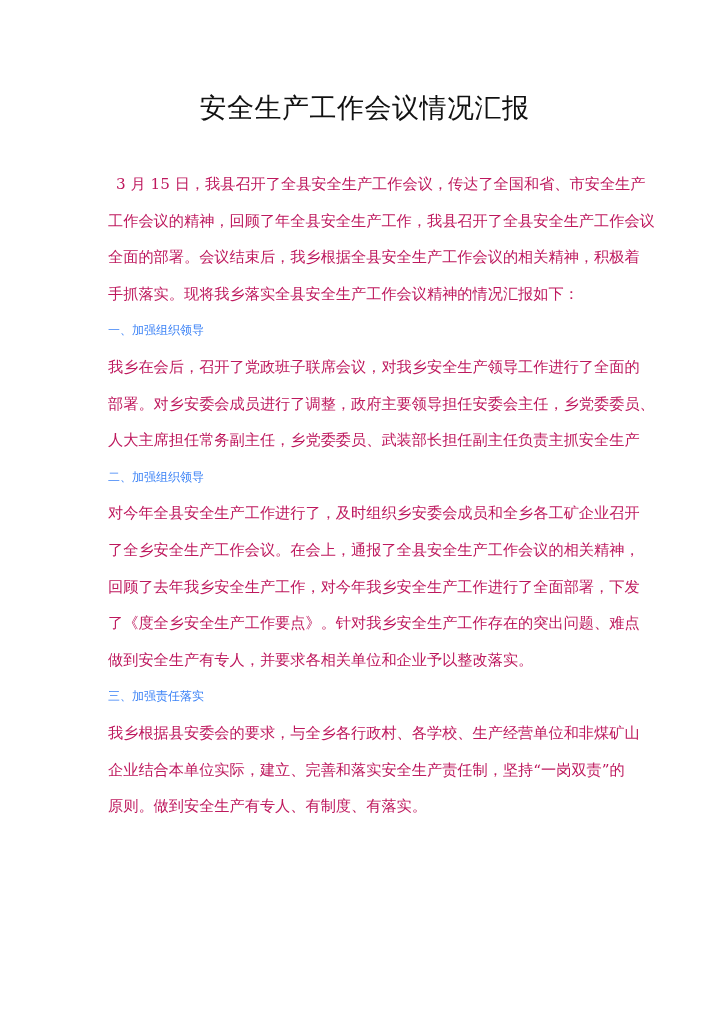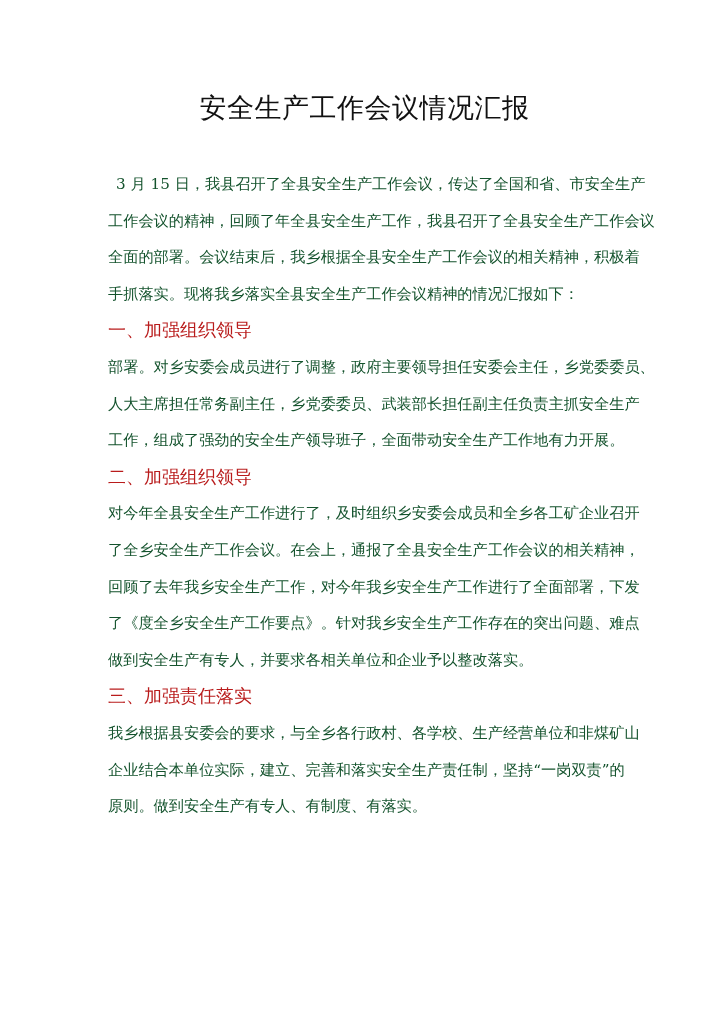--- a/index.html
+++ b/index.html
@@ -41,57 +41,57 @@
       top: 170px;
       width: 506px;
     }
     .line {
       height: 36.6px;
       line-height: 28px;
       font-size: 15.2px;
       white-space: nowrap;
       text-align: justify;
       text-align-last: justify;
-      color: #14532d;
+      color: #be185d;
     }
     .line.last {
       text-align-last: left;
     }
     .line.indent {
       padding-left: 8px;
     }
     .heading {
       height: 36.6px;
       line-height: 28px;
-      font-size: 18px;
+      font-size: 12px;
       white-space: nowrap;
-      color: #b91c1c;
+      color: #3b82f6;
     }
   </style>
 </head>
 <body>
 
 <div class="page">
   <h1 class="title">安全生产工作会议情况汇报</h1>
 
   <div class="body">
 
     <div>
       <div class="line indent">3 月 15 日，我县召开了全县安全生产工作会议，传达了全国和省、市安全生产</div>
       <div class="line">工作会议的精神，回顾了年全县安全生产工作，我县召开了全县安全生产工作会议</div>
       <div class="line">全面的部署。会议结束后，我乡根据全县安全生产工作会议的相关精神，积极着</div>
       <div class="line last">手抓落实。现将我乡落实全县安全生产工作会议精神的情况汇报如下：</div>
     </div>
 
     <div class="heading">一、加强组织领导</div>
 
     <div>
+      <div class="line">我乡在会后，召开了党政班子联席会议，对我乡安全生产领导工作进行了全面的</div>
       <div class="line">部署。对乡安委会成员进行了调整，政府主要领导担任安委会主任，乡党委委员、</div>
       <div class="line">人大主席担任常务副主任，乡党委委员、武装部长担任副主任负责主抓安全生产</div>
-      <div class="line last">工作，组成了强劲的安全生产领导班子，全面带动安全生产工作地有力开展。</div>
     </div>
 
     <div class="heading">二、加强组织领导</div>
 
     <div>
       <div class="line">对今年全县安全生产工作进行了，及时组织乡安委会成员和全乡各工矿企业召开</div>
       <div class="line">了全乡安全生产工作会议。在会上，通报了全县安全生产工作会议的相关精神，</div>
       <div class="line">回顾了去年我乡安全生产工作，对今年我乡安全生产工作进行了全面部署，下发</div>
       <div class="line">了《度全乡安全生产工作要点》。针对我乡安全生产工作存在的突出问题、难点</div>
       <div class="line last">做到安全生产有专人，并要求各相关单位和企业予以整改落实。</div>

